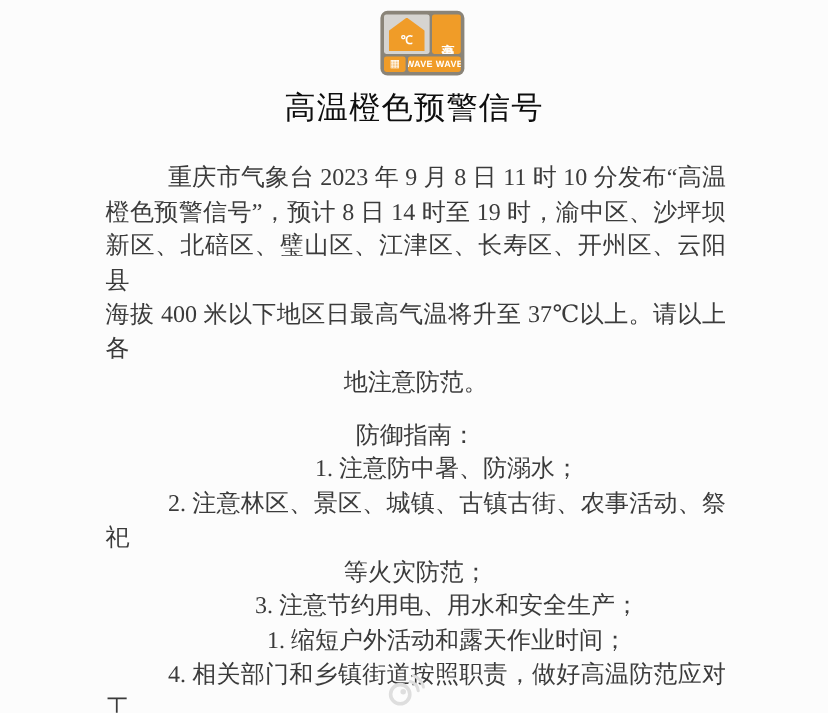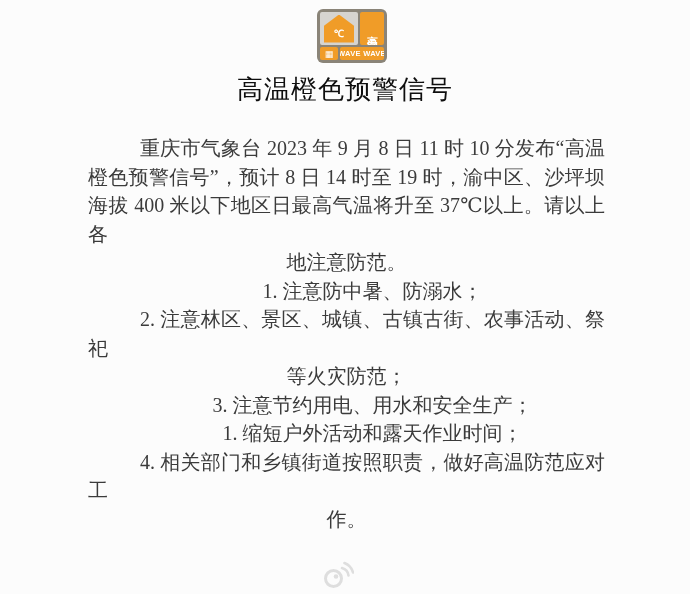--- a/index.html
+++ b/index.html
@@ -96,22 +96,24 @@
         <div class="cell en-cell">WAVE WAVE</div>
       </div>
     </div>
   </div>
 
   <h1 class="title">高温橙色预警信号</h1>
 
   <div class="body-text">
       <div class="line indent fill">重庆市气象台 2023 年 9 月 8 日 11 时 10 分发布“高温</div>
       <div class="line fill">橙色预警信号”，预计 8 日 14 时至 19 时，渝中区、沙坪坝</div>
+      <div class="line fill">新区、北碚区、璧山区、江津区、长寿区、开州区、云阳县</div>
       <div class="line fill">海拔 400 米以下地区日最高气温将升至 37℃以上。请以上各</div>
       <div class="line">地注意防范。</div>
+      <div class="line gap">防御指南：</div>
       <div class="line indent">1. 注意防中暑、防溺水；</div>
       <div class="line indent fill">2. 注意林区、景区、城镇、古镇古街、农事活动、祭祀</div>
       <div class="line">等火灾防范；</div>
       <div class="line indent">3. 注意节约用电、用水和安全生产；</div>
       <div class="line indent">1. 缩短户外活动和露天作业时间；</div>
       <div class="line indent fill">4. 相关部门和乡镇街道按照职责，做好高温防范应对工</div>
       <div class="line">作。</div>
     </div>
 
   <div class="watermark">

